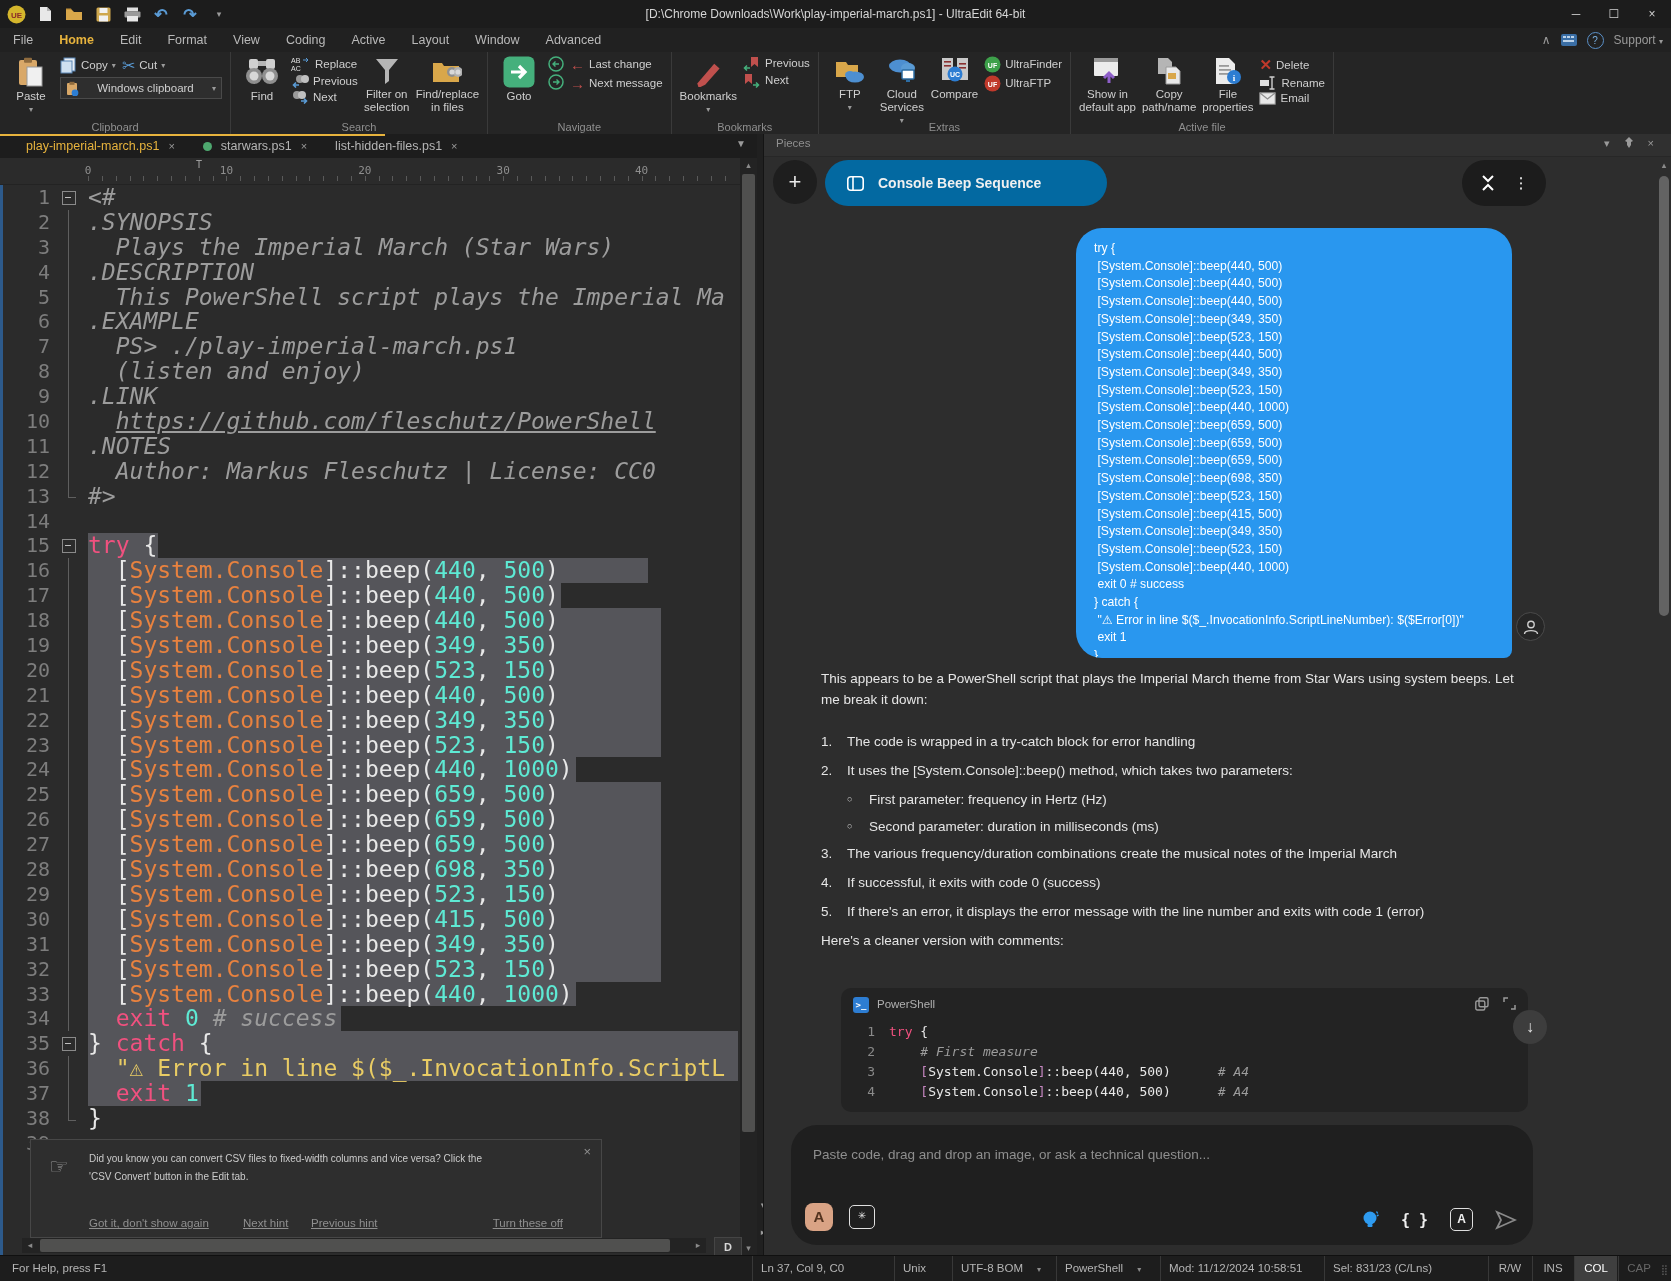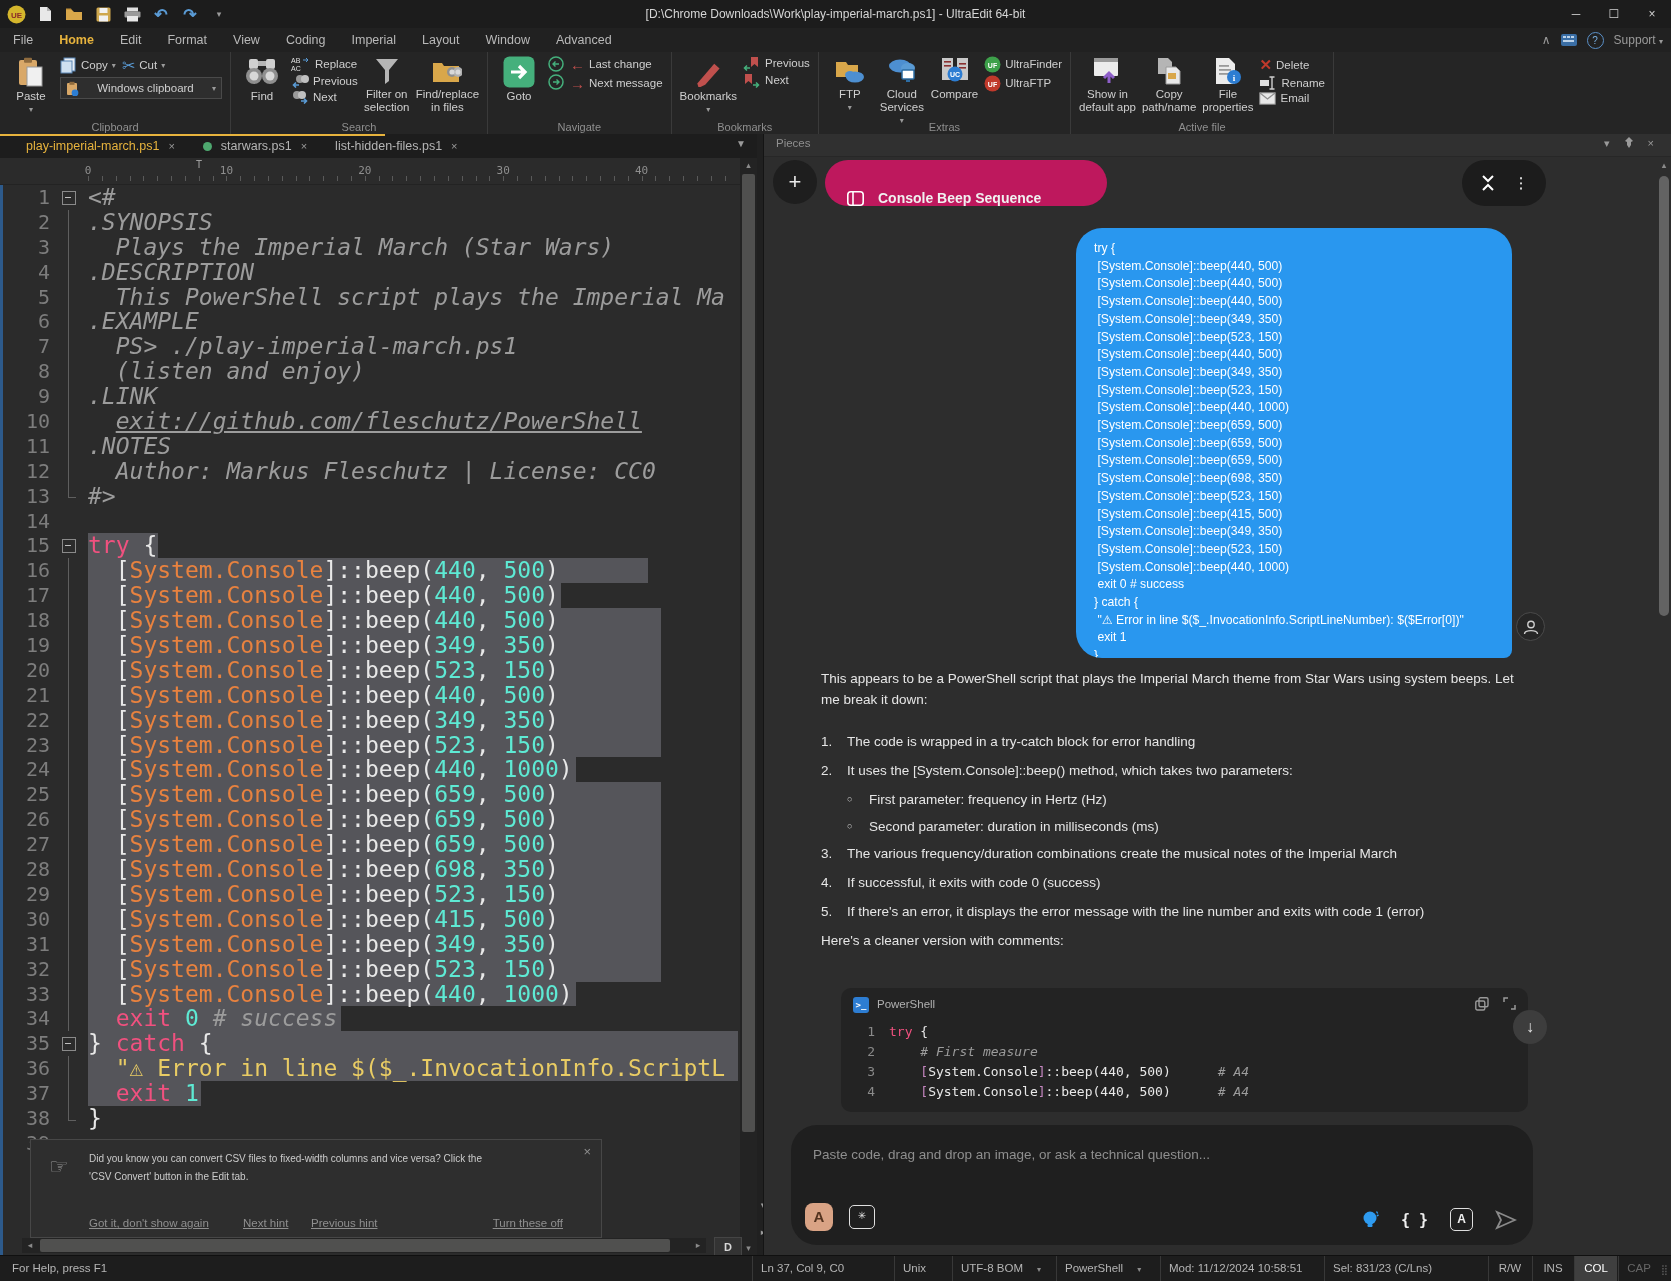--- a/index.html
+++ b/index.html
@@ -84,21 +84,21 @@
   #tip-hand{position:absolute;left:18px;top:14px;font-size:22px;color:#9a9a9a}
   #tip-text{position:absolute;left:58px;top:10px;width:460px;font-size:10px;line-height:18px;color:#cbcbcb}
   #tip-close{position:absolute;right:10px;top:4px;color:#8f8f8f;font-size:13px}
   .tip-link{position:absolute;bottom:8px;font-size:11.5px;color:#8f8f8f;text-decoration:underline}
   
   #pieces{position:absolute;left:763px;top:134px;width:908px;height:1121px;background:#2d2d2d;border-left:1px solid #141414}
   #pieces-header{position:absolute;left:0;top:0;width:100%;height:22px;background:#303030;border-bottom:1px solid #272727}
   #pieces-title{position:absolute;left:12px;top:3px;font-size:11.5px;color:#8f8f8f}
   .ph-icons{position:absolute;right:18px;top:3px;display:flex;gap:14px;color:#9a9a9a;font-size:11px}
   .circle-btn{position:absolute;width:44px;height:44px;border-radius:50%;background:#1e1e1e;display:flex;align-items:center;justify-content:center;color:#e8e8e8;font-size:22px;font-weight:300}
-  #thread-pill{position:absolute;left:61px;top:26px;height:46px;min-width:238px;border-radius:23px;background:#be185d;display:flex;align-items:flex-end;gap:14px;padding:0 22px}
+  #thread-pill{position:absolute;left:61px;top:26px;height:46px;min-width:238px;border-radius:23px;background:#0369a1;display:flex;align-items:center;gap:14px;padding:0 22px}
   #thread-pill .t{font-size:14px;font-weight:bold;color:#f0f0f0}
   #tools-pill{position:absolute;right:126px;top:26px;width:84px;height:46px;border-radius:23px;background:#1c1c1c;display:flex;align-items:center;justify-content:center;gap:18px;color:#fff}
   
   #bubble{position:absolute;left:312px;top:94px;width:436px;height:430px;background:#2997ef;border-radius:26px;border-bottom-right-radius:8px;overflow:hidden}
   #bubble pre{margin:12px 18px;font:12.2px/17.7px "Liberation Sans",sans-serif;color:#fff;white-space:pre}
   #avatar{position:absolute;left:752px;top:478px;width:27px;height:27px;border-radius:50%;background:#262626;border:1px solid #4a4a4a;display:flex;align-items:center;justify-content:center}
   
   #explain{position:absolute;left:57px;top:534px;width:705px;color:#e6e6e6;font-size:13.5px;line-height:21px}
   #explain p{margin:0 0 21px 0}
   .ol-row{display:flex;margin-bottom:8px}
@@ -195,21 +195,21 @@
     </div>
   </div>
 
   <div id="menubar">
       <div class="menu-item">File</div>
       <div class="menu-item active">Home</div>
       <div class="menu-item">Edit</div>
       <div class="menu-item">Format</div>
       <div class="menu-item">View</div>
       <div class="menu-item">Coding</div>
-      <div class="menu-item">Imperial</div>
+      <div class="menu-item">Active</div>
       <div class="menu-item">Layout</div>
       <div class="menu-item">Window</div>
       <div class="menu-item">Advanced</div>
     </div>
   <div id="menu-right">
     <span>∧</span>
     <span>
         <svg width="16" height="12">
           <rect x="0" y="0" width="16" height="12" rx="2" fill="#3a6ea5"></rect>
           <rect x="2" y="2" width="3" height="2" fill="#bcd2e8"></rect>
@@ -674,21 +674,21 @@
     <div id="ed-lines">
         <div class="ed-row"><div class="ed-num">1</div><div class="ed-fold"><div class="fold-box"></div></div><div class="ed-text"><span class="tk-cm">&lt;#</span></div></div>
         <div class="ed-row"><div class="ed-num">2</div><div class="ed-fold"><div class="fold-line"></div></div><div class="ed-text"><span class="tk-cm">.SYNOPSIS</span></div></div>
         <div class="ed-row"><div class="ed-num">3</div><div class="ed-fold"><div class="fold-line"></div></div><div class="ed-text"><span class="tk-cm">  Plays the Imperial March (Star Wars)</span></div></div>
         <div class="ed-row"><div class="ed-num">4</div><div class="ed-fold"><div class="fold-line"></div></div><div class="ed-text"><span class="tk-cm">.DESCRIPTION</span></div></div>
         <div class="ed-row"><div class="ed-num">5</div><div class="ed-fold"><div class="fold-line"></div></div><div class="ed-text"><span class="tk-cm">  This PowerShell script plays the Imperial Ma</span></div></div>
         <div class="ed-row"><div class="ed-num">6</div><div class="ed-fold"><div class="fold-line"></div></div><div class="ed-text"><span class="tk-cm">.EXAMPLE</span></div></div>
         <div class="ed-row"><div class="ed-num">7</div><div class="ed-fold"><div class="fold-line"></div></div><div class="ed-text"><span class="tk-cm">  PS&gt; ./play-imperial-march.ps1</span></div></div>
         <div class="ed-row"><div class="ed-num">8</div><div class="ed-fold"><div class="fold-line"></div></div><div class="ed-text"><span class="tk-cm">  (listen and enjoy)</span></div></div>
         <div class="ed-row"><div class="ed-num">9</div><div class="ed-fold"><div class="fold-line"></div></div><div class="ed-text"><span class="tk-cm">.LINK</span></div></div>
-        <div class="ed-row"><div class="ed-num">10</div><div class="ed-fold"><div class="fold-line"></div></div><div class="ed-text"><span class="tk-cm">  </span><span class="tk-cmu">exit://github.com/fleschutz/PowerShell</span></div></div>
+        <div class="ed-row"><div class="ed-num">10</div><div class="ed-fold"><div class="fold-line"></div></div><div class="ed-text"><span class="tk-cm">  </span><span class="tk-cmu">https://github.com/fleschutz/PowerShell</span></div></div>
         <div class="ed-row"><div class="ed-num">11</div><div class="ed-fold"><div class="fold-line"></div></div><div class="ed-text"><span class="tk-cm">.NOTES</span></div></div>
         <div class="ed-row"><div class="ed-num">12</div><div class="ed-fold"><div class="fold-line"></div></div><div class="ed-text"><span class="tk-cm">  Author: Markus Fleschutz | License: CC0</span></div></div>
         <div class="ed-row"><div class="ed-num">13</div><div class="ed-fold"><div class="fold-end"></div></div><div class="ed-text"><span class="tk-cm">#&gt;</span></div></div>
         <div class="ed-row"><div class="ed-num">14</div><div class="ed-fold"></div><div class="ed-text"></div></div>
         <div class="ed-row"><div class="ed-num">15</div><div class="ed-fold"><div class="fold-box"></div></div><div class="ed-sel" style="width: 70px;"></div><div class="ed-text"><span class="tk-kw">try</span><span class="tk-pn"> {</span></div></div>
         <div class="ed-row"><div class="ed-num">16</div><div class="ed-fold"><div class="fold-line"></div></div><div class="ed-sel" style="width: 560px;"></div><div class="ed-text"><span class="tk-pn">  [</span><span class="tk-ty">System.Console</span><span class="tk-pn">]::beep(</span><span class="tk-nu">440</span><span class="tk-pn">, </span><span class="tk-nu">500</span><span class="tk-pn">)</span></div></div>
         <div class="ed-row"><div class="ed-num">17</div><div class="ed-fold"><div class="fold-line"></div></div><div class="ed-sel" style="width: 473px;"></div><div class="ed-text"><span class="tk-pn">  [</span><span class="tk-ty">System.Console</span><span class="tk-pn">]::beep(</span><span class="tk-nu">440</span><span class="tk-pn">, </span><span class="tk-nu">500</span><span class="tk-pn">)</span></div></div>
         <div class="ed-row"><div class="ed-num">18</div><div class="ed-fold"><div class="fold-line"></div></div><div class="ed-sel" style="width: 573px;"></div><div class="ed-text"><span class="tk-pn">  [</span><span class="tk-ty">System.Console</span><span class="tk-pn">]::beep(</span><span class="tk-nu">440</span><span class="tk-pn">, </span><span class="tk-nu">500</span><span class="tk-pn">)</span></div></div>
         <div class="ed-row"><div class="ed-num">19</div><div class="ed-fold"><div class="fold-line"></div></div><div class="ed-sel" style="width: 573px;"></div><div class="ed-text"><span class="tk-pn">  [</span><span class="tk-ty">System.Console</span><span class="tk-pn">]::beep(</span><span class="tk-nu">349</span><span class="tk-pn">, </span><span class="tk-nu">350</span><span class="tk-pn">)</span></div></div>
         <div class="ed-row"><div class="ed-num">20</div><div class="ed-fold"><div class="fold-line"></div></div><div class="ed-sel" style="width: 573px;"></div><div class="ed-text"><span class="tk-pn">  [</span><span class="tk-ty">System.Console</span><span class="tk-pn">]::beep(</span><span class="tk-nu">523</span><span class="tk-pn">, </span><span class="tk-nu">150</span><span class="tk-pn">)</span></div></div>

